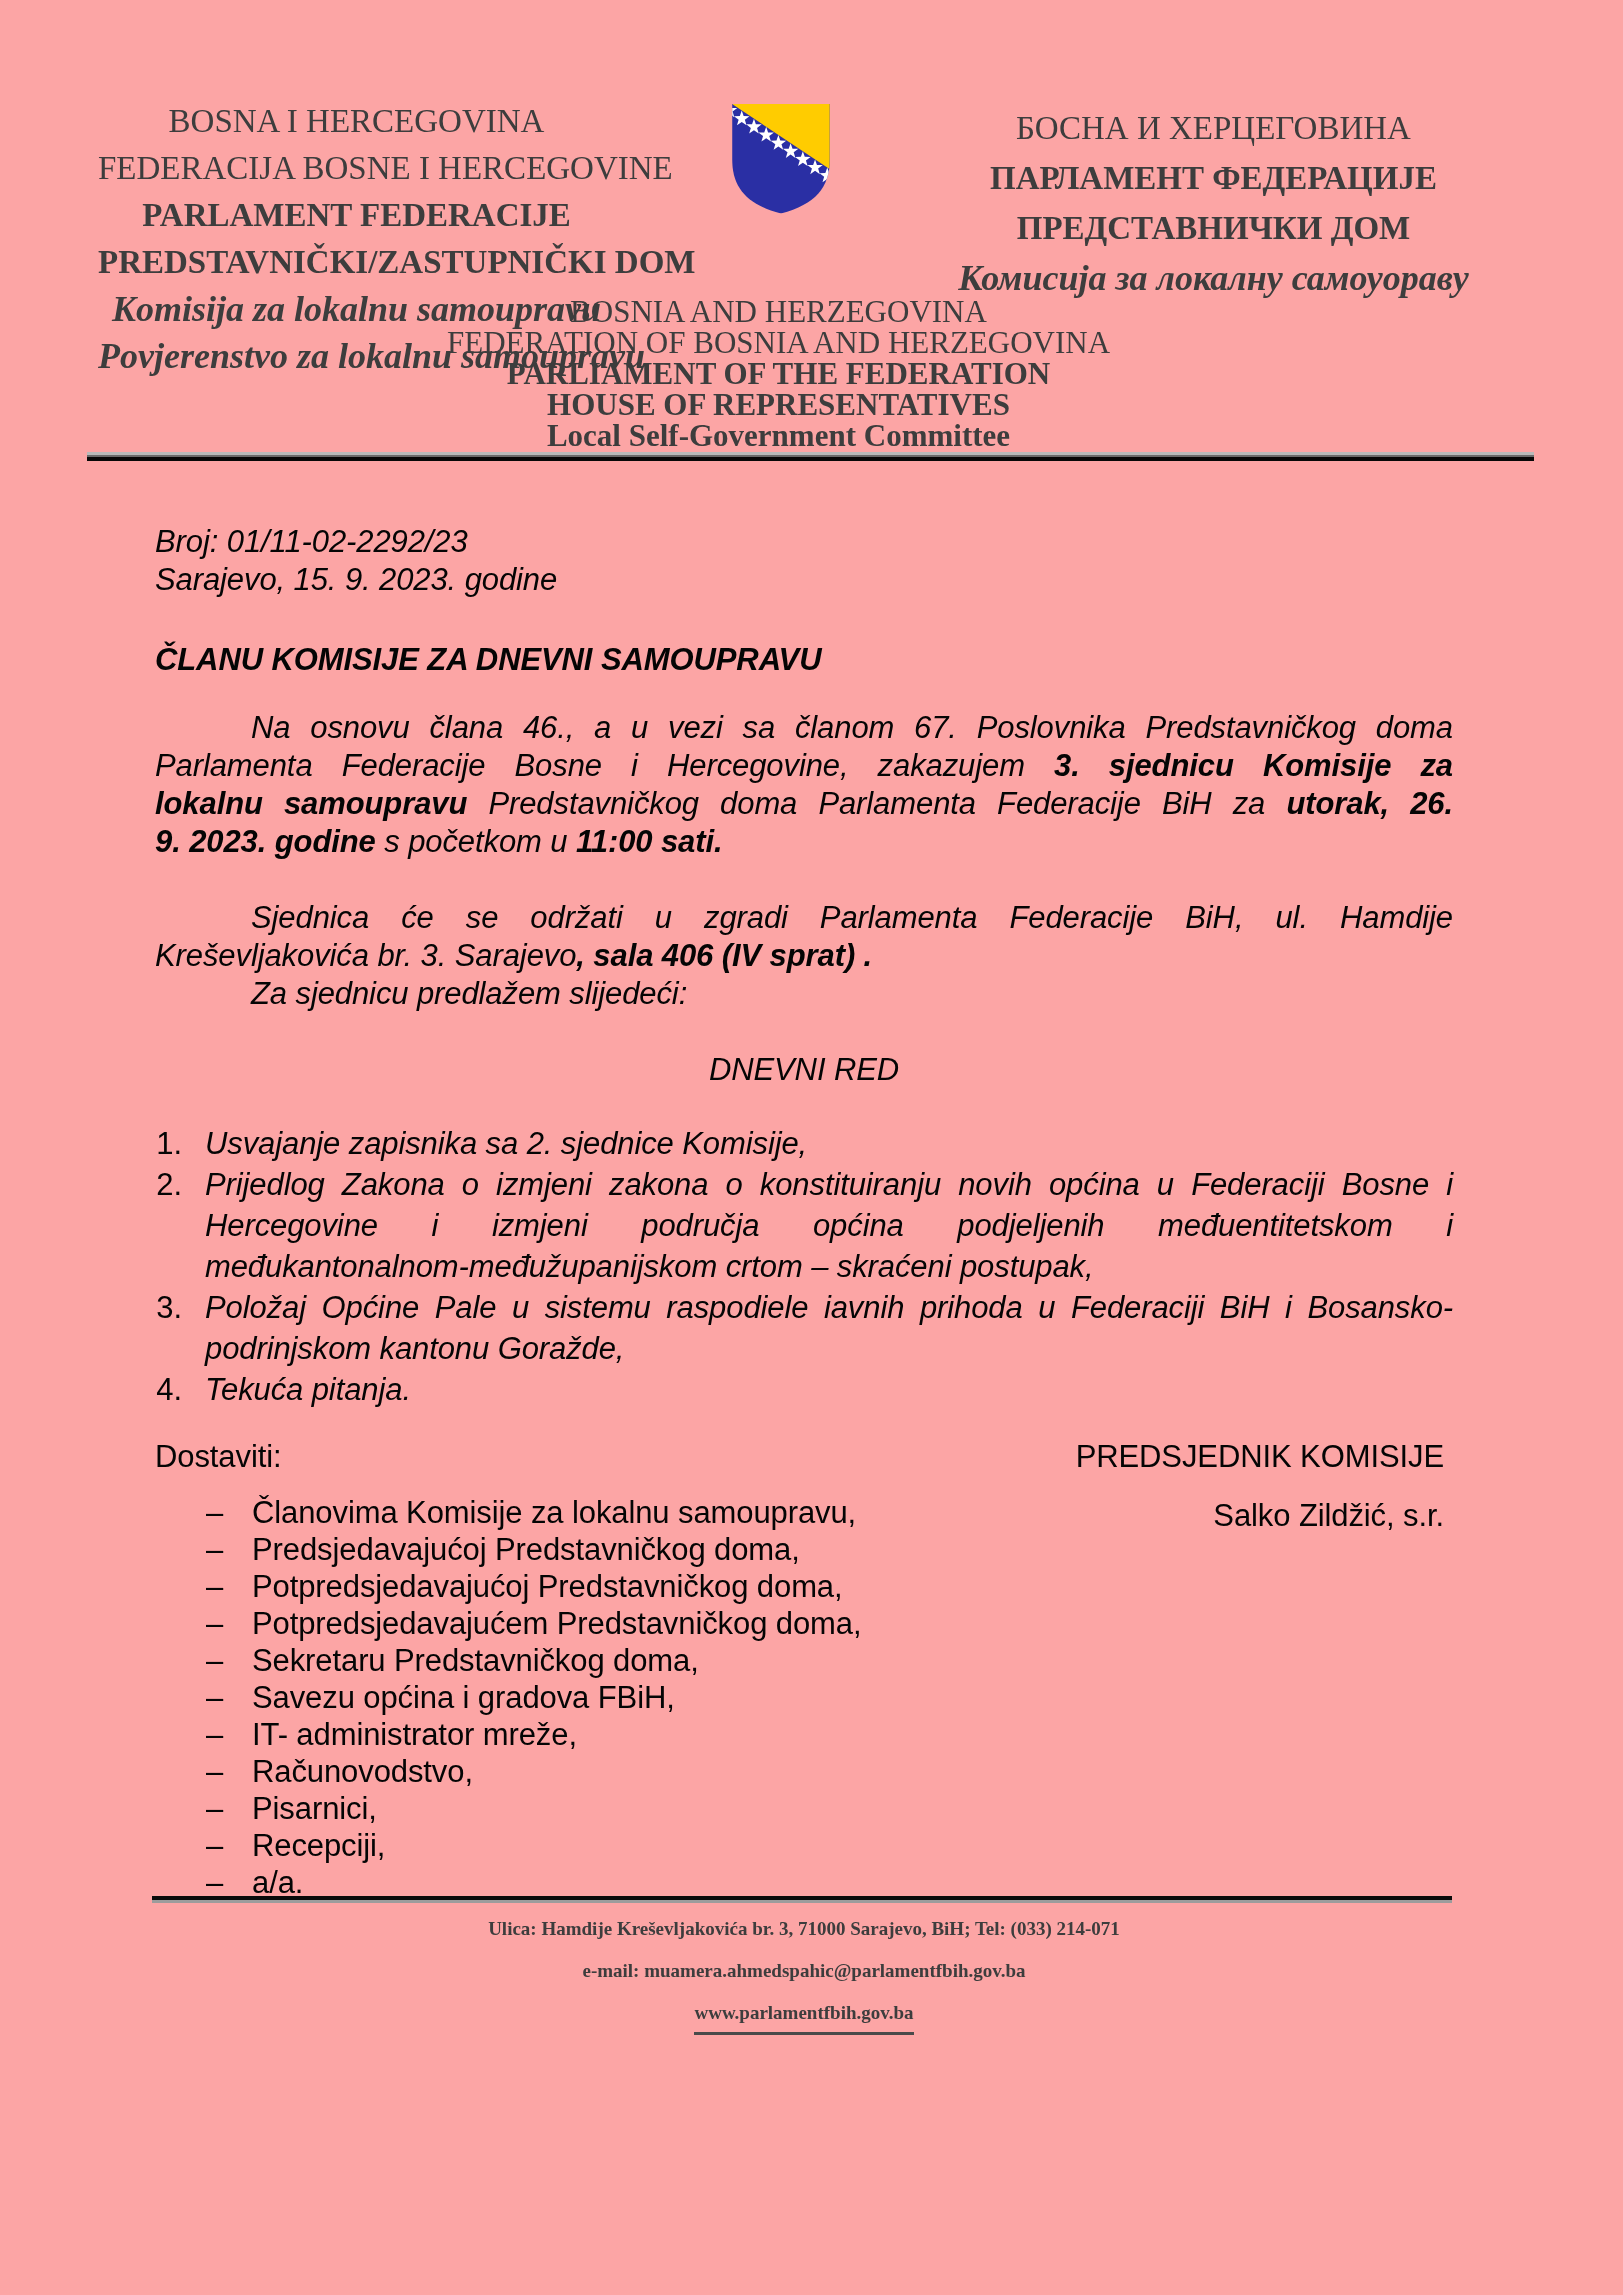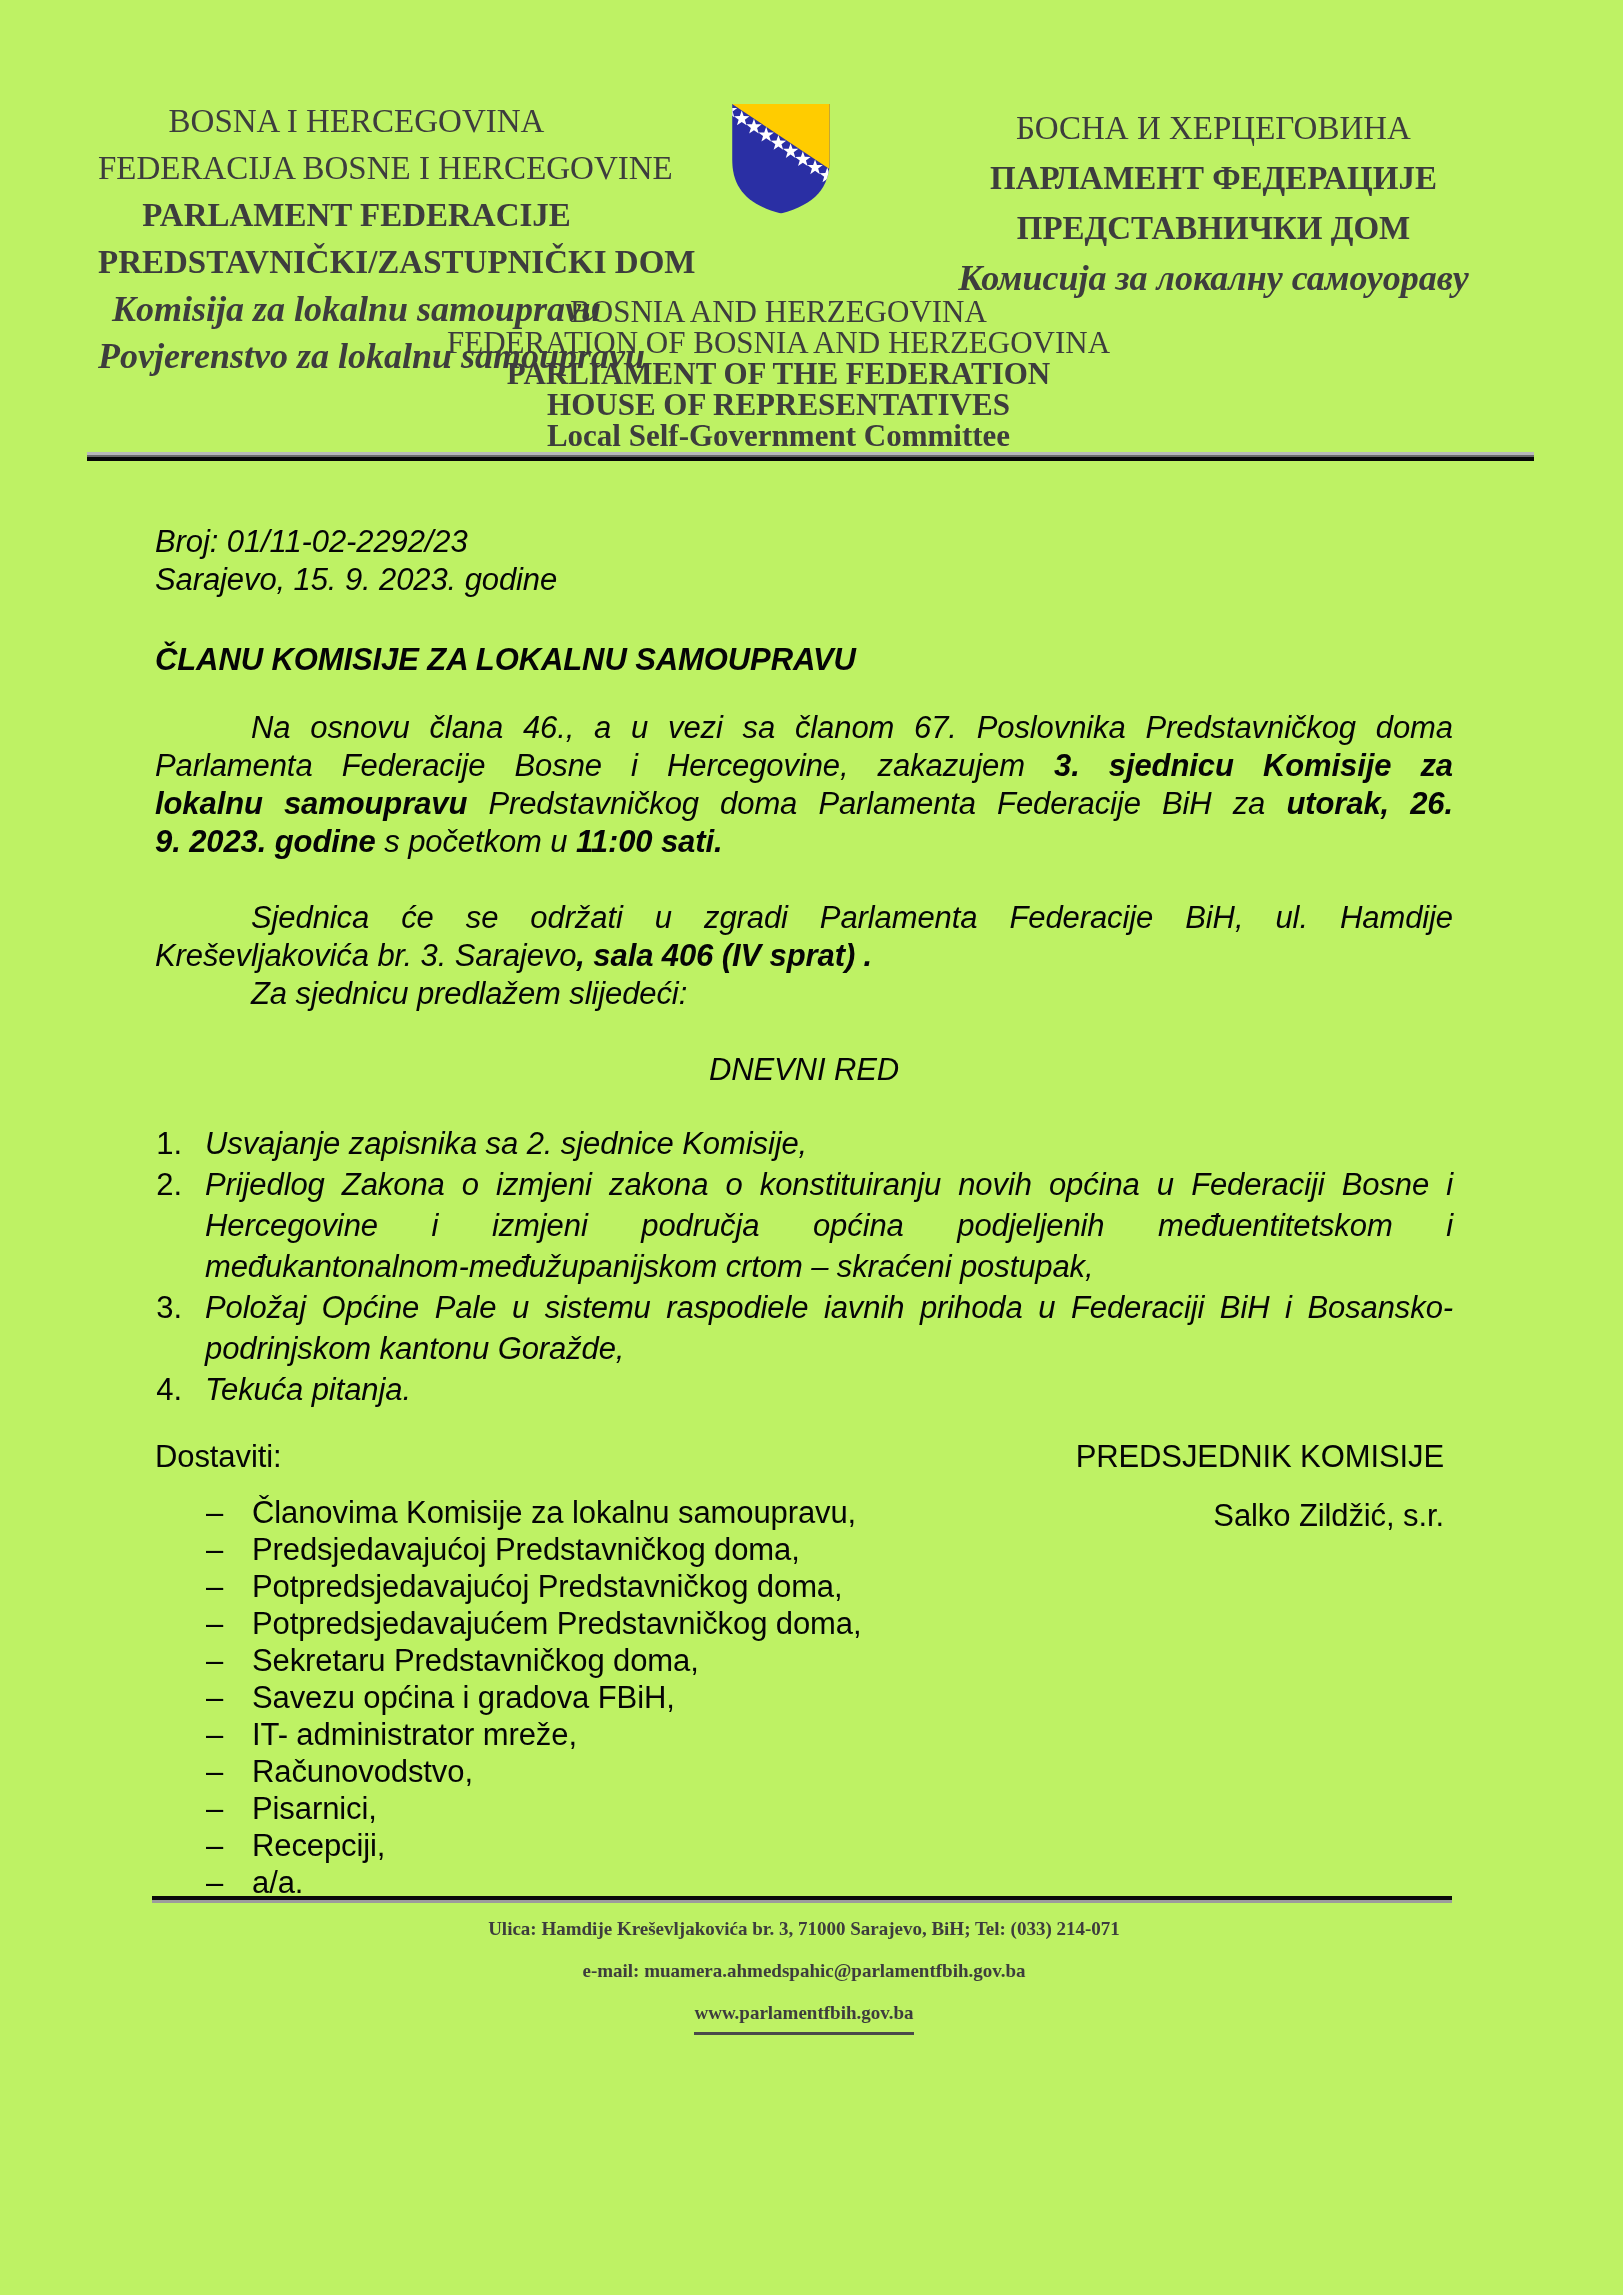--- a/index.html
+++ b/index.html
@@ -1,16 +1,16 @@
 <!DOCTYPE html>
 <html style="font-size:10.5px"><head>
 <meta charset="utf-8">
 <style>
   html,body{margin:0;padding:0;background:#e8e8e8;}
-  .page{position:relative;width:1623px;height:2295px;background:#bef264;overflow:hidden;
+  .page{position:relative;width:1623px;height:2295px;background:#fca5a5;overflow:hidden;
         font-family:"Liberation Sans","DejaVu Sans",sans-serif;color:#000;}
   
   .hcol{position:absolute;text-align:center;font-family:"Liberation Serif","DejaVu Serif",serif;color:#3d3d3d;}
   .hcol .l{font-size:33px;line-height:47px;white-space:nowrap;}
   .hcol .b{font-weight:bold;}
   .hcol .bi{font-weight:bold;font-style:italic;font-size:36px;}
   #hcol-left{left:98px;top:98px;width:517px;}
   #hcol-right{left:952px;top:103px;width:523px;}
   #hcol-right .l{line-height:50px;}
   #hcol-en{left:350px;top:296px;width:857px;}
@@ -110,21 +110,21 @@
     <div class="g1"></div>
       <div class="g2"></div>
       <div class="g3"></div>
   </div>
 
   <div class="docbody">
 
     <div class="bl" id="broj">Broj: 01/11-02-2292/23</div>
     <div class="bl">Sarajevo, 15. 9. 2023. godine</div>
 
-    <div class="bl" id="clanu">ČLANU KOMISIJE ZA LOKALNU SAMOUPRAVU</div>
+    <div class="bl" id="clanu">ČLANU KOMISIJE ZA DNEVNI SAMOUPRAVU</div>
 
     <div id="par1">
       <div class="bl just ind"><span>Na osnovu člana 46., a u vezi sa članom 67. Poslovnika Predstavničkog doma</span></div>
       <div class="bl just"><span>Parlamenta Federacije Bosne i Hercegovine, zakazujem </span><span class="b">3. sjednicu Komisije za</span></div>
       <div class="bl just"><span class="b">lokalnu samoupravu</span><span> Predstavničkog doma Parlamenta Federacije BiH  za </span><span class="b">utorak, 26.</span></div>
       <div class="bl"><span class="b">9. 2023. godine</span><span> s početkom u  </span><span class="b">11:00 sati.</span></div>
     </div>
 
     <div id="par2">
       <div class="bl just ind"><span>Sjednica će se održati u zgradi Parlamenta Federacije BiH, ul. Hamdije</span></div>

